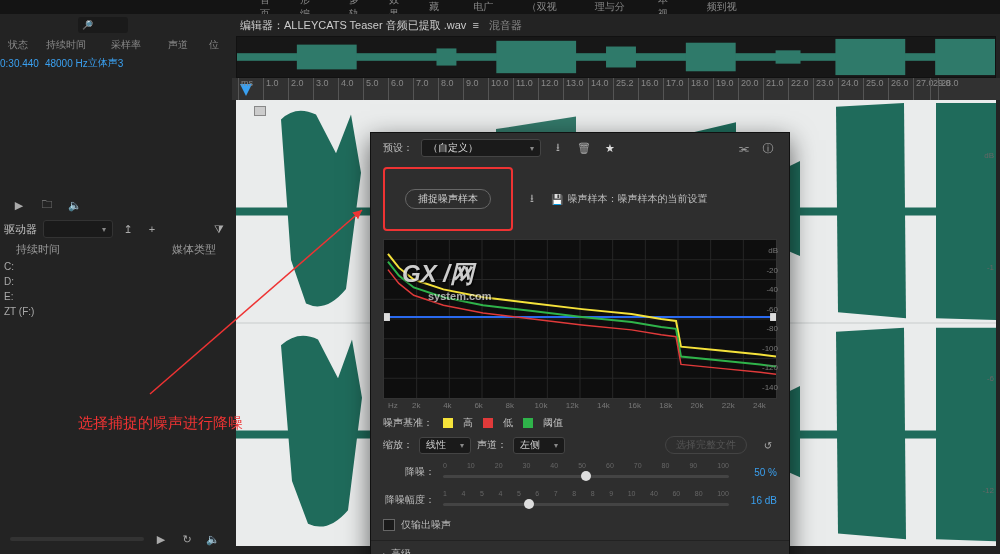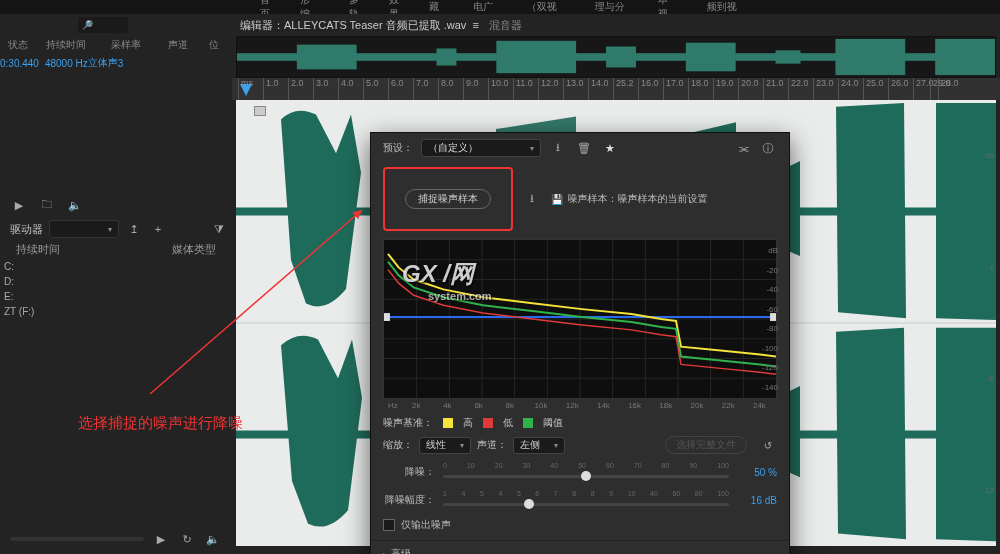--- a/index.html
+++ b/index.html
@@ -19,21 +19,21 @@
 .meta-row { display: flex; height: 18px; align-items: center; font-size: 10px; color: #3aa0f0; }
 .meta-row .c2 { text-align: right; padding-right: 6px; }
 .meta-row .c3 { text-align: center; }
 .meta-row .c4 { text-align: center; }
 .meta-row .c5 { text-align: center; }
 
 .tools-row { display: flex; gap: 10px; padding: 4px 10px; margin-top: 120px; align-items: center; }
 .tools-row .spacer { flex: 1; }
 .tab-row { display: flex; gap: 14px; padding: 4px 8px; height: 20px; color: #ccc; border-top: 1px solid #111; border-bottom: 1px solid #111; }
 .tab-row .tab.active { color: #fff; border-bottom: 2px solid #3aa0f0; }
-.prop-row { display: flex; align-items: center; height: 22px; gap: 6px; padding: 0 4px; margin-left: 6px; }
+.prop-row { display: flex; align-items: center; height: 22px; gap: 6px; padding: 0 4px; }
 .combo { background: #1a1a1a; border: 1px solid #333; height: 18px; border-radius: 3px; display: flex; align-items: center; padding: 0 6px; color: #aaa; font-size: 10px; justify-content: space-between; }
 .subhdr { display: flex; padding: 2px 16px; color: #999; }
 .subhdr .sp { flex: 1; }
 .rowlbl { padding: 2px 4px; color: #aaa; font-size: 10px; }
 .bottom-ctrl { position: absolute; bottom: 6px; left: 0; width: 232px; display: flex; align-items: center; gap: 8px; padding: 0 10px; }
 .bottom-ctrl .sl { flex: 1; height: 4px; background: #333; border-radius: 2px; }
 .icon-btn { width: 18px; height: 18px; display: flex; align-items: center; justify-content: center; color: #aaa; cursor: pointer; }
 
 .editor { position: absolute; left: 232px; top: 14px; right: 0; height: 540px; background: #232323; }
 .ed-title { height: 22px; display: flex; align-items: center; padding: 0 8px; gap: 10px; font-size: 11px; color: #ccc; }

